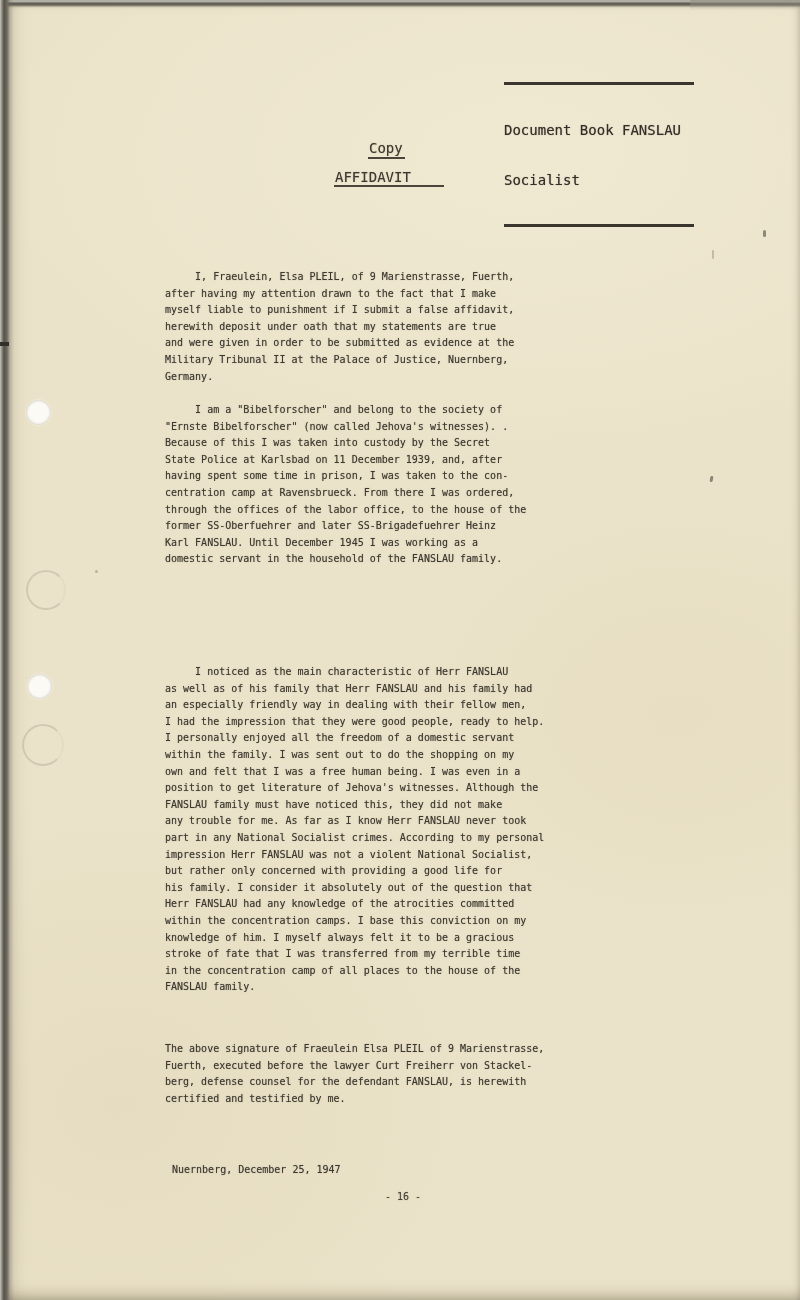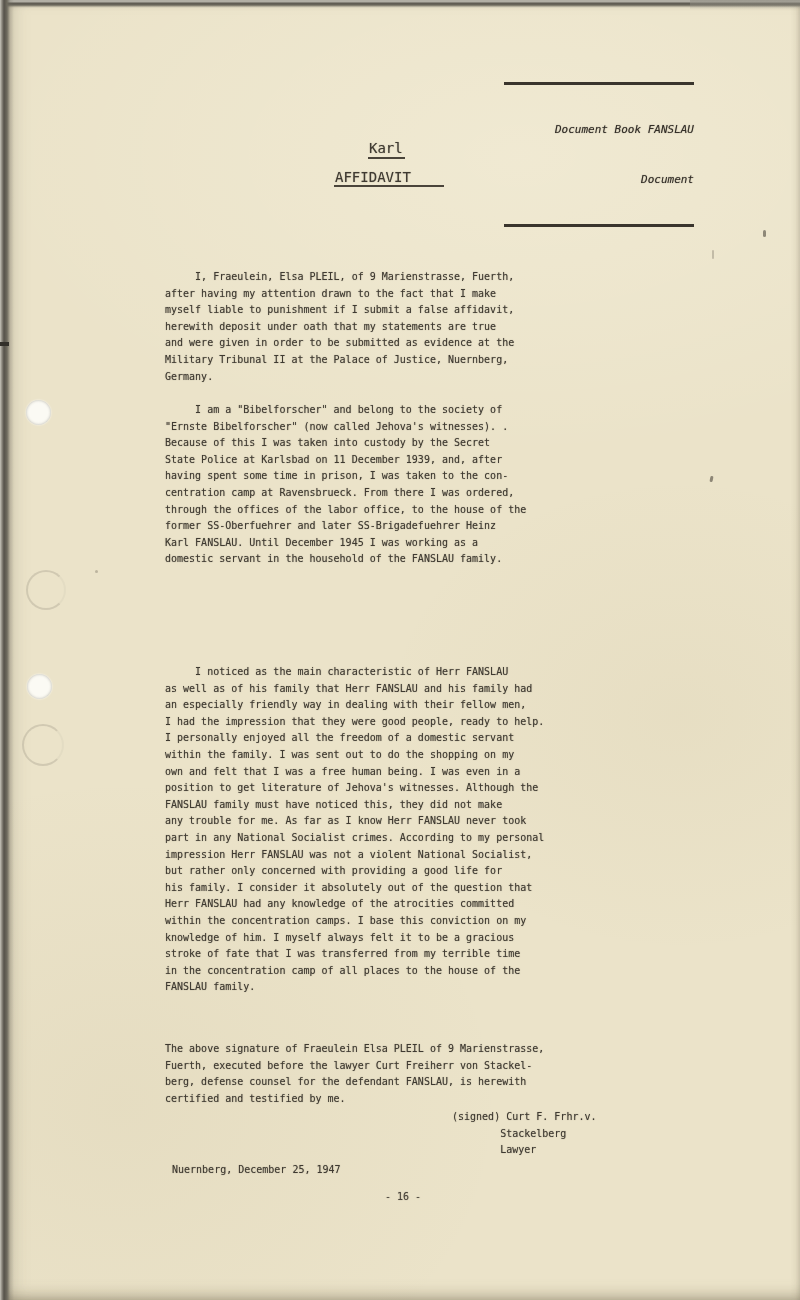--- a/index.html
+++ b/index.html
@@ -54,28 +54,27 @@
   .p3{left:165px;top:546px;}
   .p4{left:165px;top:625px;}
   .sig1{left:443px;top:952px;}
   .p5{left:165px;top:1002px;}
   .sig2{left:452px;top:1070px;}
   .place-date{left:172px;top:1123px;}
   .page-num{left:385px;top:1150px;color:#4a443a;}
 
   .header-stamp{
     position:absolute;left:504px;top:82px;width:190px;
-    text-align:right;
+    text-align:left;
     border-top:3px solid #3a352d;
     border-bottom:3px solid #3a352d;
     padding:4px 0 3px 0;
-    font-size:11px;line-height:16.5px;
+    font-size:14px;line-height:16.5px;
     color:#342f28;white-space:pre;
     text-shadow:0 0 1px rgba(52,47,40,0.6);
-    font-style:italic;
   }
   .copy-heading{
     position:absolute;left:368px;top:141px;
     font-size:14px;line-height:15px;color:#3f3a31;
     border-bottom:2px solid #4a443a;padding:0 2px 1px 1px;
     text-shadow:0 0 1px rgba(63,58,49,0.55);
   }
   .affidavit-heading{
     position:absolute;left:334px;top:170px;
     font-size:14px;line-height:15px;color:#3f3a31;
@@ -98,24 +97,24 @@
 
   <div class="smudge smudge-1"></div>
   <div class="smudge smudge-2"></div>
   <div class="speck speck-a"></div>
   <div class="speck speck-b"></div>
   <div class="speck speck-c"></div>
   <div class="speck speck-d"></div>
 
   <div class="header-stamp">
     <div>Document Book FANSLAU</div>
-    <div>Document</div>
+    <div>Socialist</div>
   </div>
 
-  <div class="copy-heading">Karl</div>
+  <div class="copy-heading">Copy</div>
   <div class="affidavit-heading">AFFIDAVIT</div>
 
   <div class="typew p1">     I, Fraeulein, Elsa PLEIL, of 9 Marienstrasse, Fuerth,
 after having my attention drawn to the fact that I make
 myself liable to punishment if I submit a false affidavit,
 herewith deposit under oath that my statements are true
 and were given in order to be submitted as evidence at the
 Military Tribunal II at the Palace of Justice, Nuernberg,
 Germany.</div>
   <div class="typew p2">     I am a "Bibelforscher" and belong to the society of
@@ -145,19 +144,16 @@
 Herr FANSLAU had any knowledge of the atrocities committed
 within the concentration camps. I base this conviction on my
 knowledge of him. I myself always felt it to be a gracious
 stroke of fate that I was transferred from my terrible time
 in the concentration camp of all places to the house of the
 FANSLAU family.</div>
   <div class="typew p5">The above signature of Fraeulein Elsa PLEIL of 9 Marienstrasse,
 Fuerth, executed before the lawyer Curt Freiherr von Stackel-
 berg, defense counsel for the defendant FANSLAU, is herewith
 certified and testified by me.</div>
-  <div class="typew sig2">(signed) Curt F. Frhr.v.
-        Stackelberg
-        Lawyer</div>
   <div class="typew place-date">Nuernberg, December 25, 1947</div>
   <div class="typew page-num">- 16 -</div>
 
 </div>
 
 </body></html>

